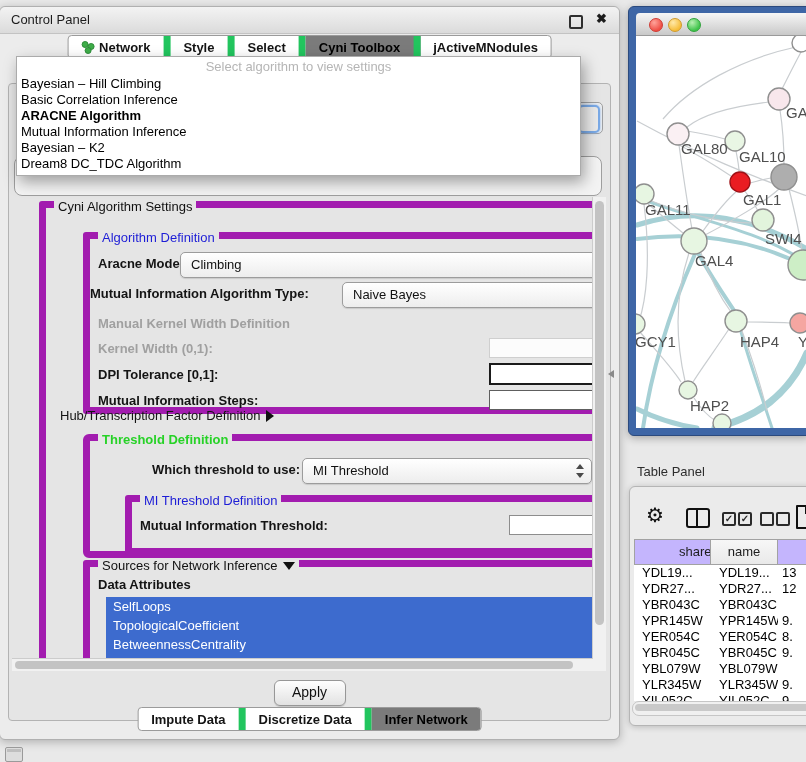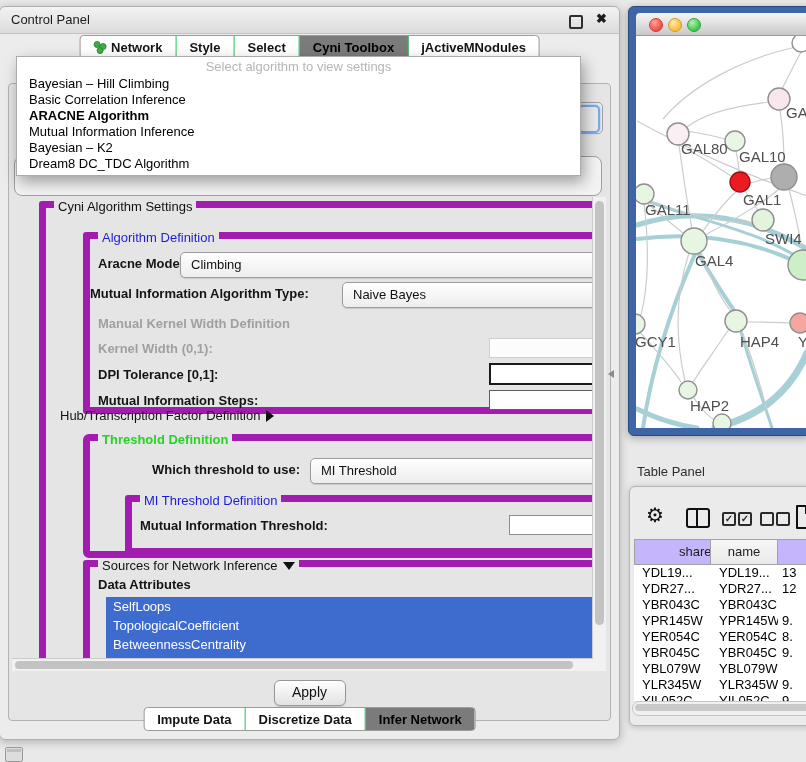--- a/index.html
+++ b/index.html
@@ -12,21 +12,21 @@
   .cp-titlebar{position:absolute;left:0;top:0;right:0;height:26px;
                background:linear-gradient(#f3f3f3,#dbdbdb);border-bottom:1px solid #c3c3c3;
                border-radius:6px 6px 0 0;}
   .cp-title{position:absolute;left:11px;top:5px;font-size:13px;color:#1c1c1c;}
   .float-btn{position:absolute;right:36px;top:8px;width:10px;height:10px;border:2px solid #2e2e2e;border-radius:2px;background:transparent;}
   .close-btn{position:absolute;right:12px;top:4px;font-size:13px;font-weight:bold;color:#1c1c1c;}
 
   
   .segbar{position:absolute;display:flex;height:22px;border:1px solid #9b9b9b;border-radius:4px;
           background:#fff;overflow:hidden;font-size:13px;white-space:nowrap;}
-  .segbar .seg{display:flex;align-items:center;gap:5px;padding:0 13px;border-right:1px solid #22c55e;
+  .segbar .seg{display:flex;align-items:center;gap:5px;padding:0 13px;border-right:7px solid #22c55e;
                color:#141414;font-weight:bold;}
   .segbar .seg:last-child{border-right:none;}
   .segbar .seg-selected{background:#7b7b7b;color:#000000;}
   #top-tabs{top:28px;left:50%;transform:translateX(-50%);}
   #bottom-tabs{top:700px;left:50%;transform:translateX(-50%);}
 
   
   .content-panel{position:absolute;left:8px;top:76px;width:601px;height:636px;background:#e5e5e5;
                  border:1px solid #b3b3b3;border-radius:4px;}
   
@@ -88,21 +88,21 @@
   .attr-vscroll .thumb{position:absolute;left:2px;top:5px;width:9px;height:38px;background:#bdbdbd;border-radius:5px;}
 
   .apply-btn{position:absolute;left:50%;top:596px;transform:translateX(-50%);width:70px;height:24px;
              background:linear-gradient(#fefefe,#e2e2e2);border:1px solid #979797;border-radius:6px;
              font-size:14px;text-align:center;line-height:23px;color:#111;box-shadow:0 1px 1px rgba(0,0,0,.15);}
 
   
   .popup{position:absolute;left:16px;top:56px;width:563px;height:118px;background:#fff;
          border:1px solid #ababab;box-shadow:3px 6px 14px rgba(0,0,0,.35);z-index:50;}
   .popup .ph{height:17px;text-align:center;color:#b5b5b5;font-size:13px;padding-top:2px;}
-  .popup .item{height:16px;line-height:16px;padding-left:12px;font-size:13px;color:#000;white-space:nowrap;}
+  .popup .item{height:16px;line-height:16px;padding-left:4px;font-size:13px;color:#000;white-space:nowrap;}
   .popup .item.sel{font-weight:bold;}
 
   
   .net-window{position:absolute;left:628px;top:6px;width:179px;height:428px;background:#3e66a6;
               border:1px solid #2b4a7e;border-radius:6px 0 0 6px;box-shadow:0 2px 8px rgba(0,0,0,.3);}
   .net-titlebar{position:absolute;left:7px;top:6px;right:0;height:22px;
                 background:linear-gradient(#f6f6f6,#c9c9c9);border-bottom:1px solid #9a9a9a;border-radius:4px 0 0 0;}
   .light{position:absolute;top:5px;width:12px;height:12px;border-radius:50%;}
   .light.red{left:13px;background:radial-gradient(circle at 35% 30%,#ffa39a,#ef4f46 70%);border:1px solid #ce3a33;}
   .light.yellow{left:32px;background:radial-gradient(circle at 35% 30%,#ffe9a9,#f6bd39 70%);border:1px solid #cf9a2c;}
@@ -229,21 +229,21 @@
         </div>
 
         <span class="lbl lbl-plain" style="left:14px;top:200px;">
           <span>Hub/Transcription Factor Definition</span><span class="tri-right"></span>
         </span>
 
         <div class="fieldset" id="fs-threshold">
           <span class="legend legend-green">Threshold Definition</span>
 
           <span class="lbl" style="left:62px;top:21px;">Which threshold to use:</span>
-          <div class="combo" style="left:220px;top:17px;width:288px;padding-left:16px;">
+          <div class="combo" style="left:212px;top:17px;width:288px;">
             <span class="val">MI Threshold</span>
             <span class="arrows">
                 <i class="up"></i>
                 <i class="dn"></i>
               </span>
           </div>
 
           <div class="fieldset" id="fs-mithr">
             <span class="legend legend-blue">MI Threshold Definition</span>
             <span class="lbl" style="left:8px;top:16px;">Mutual Information Threshold:</span>

